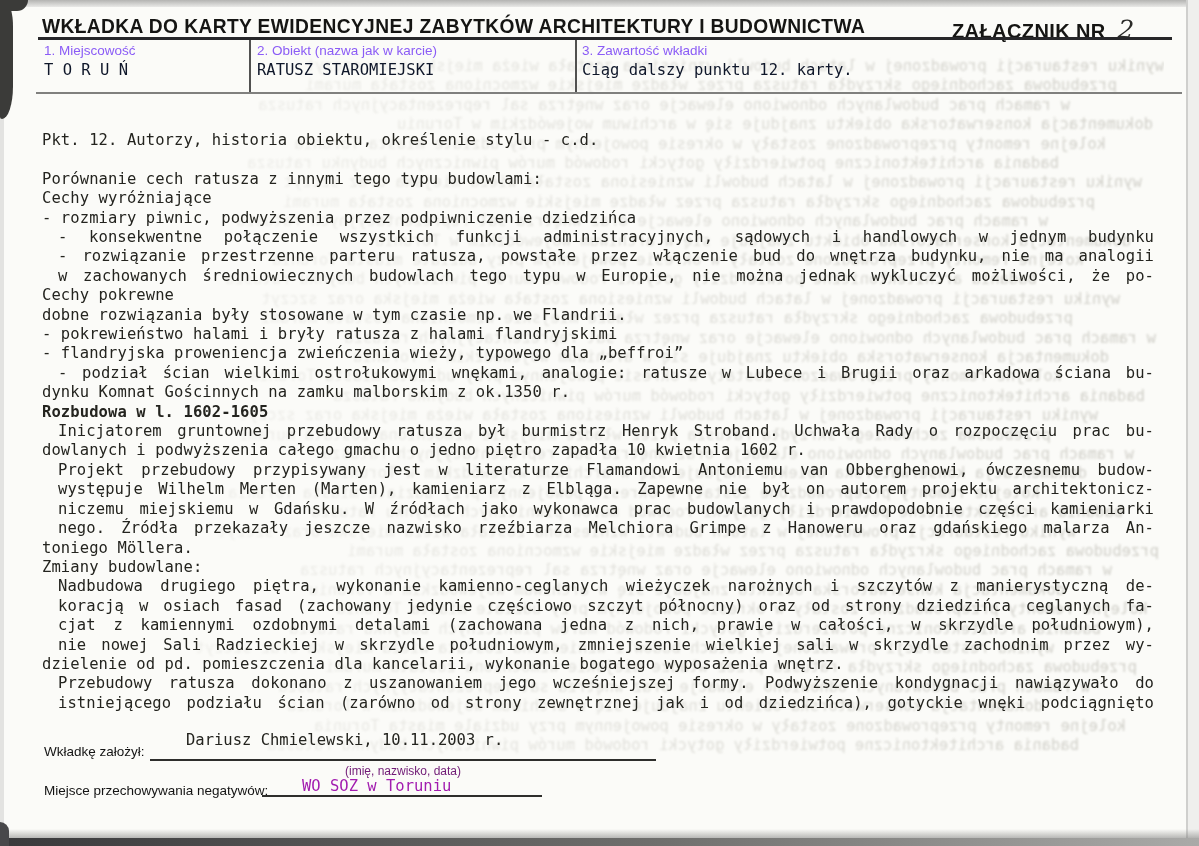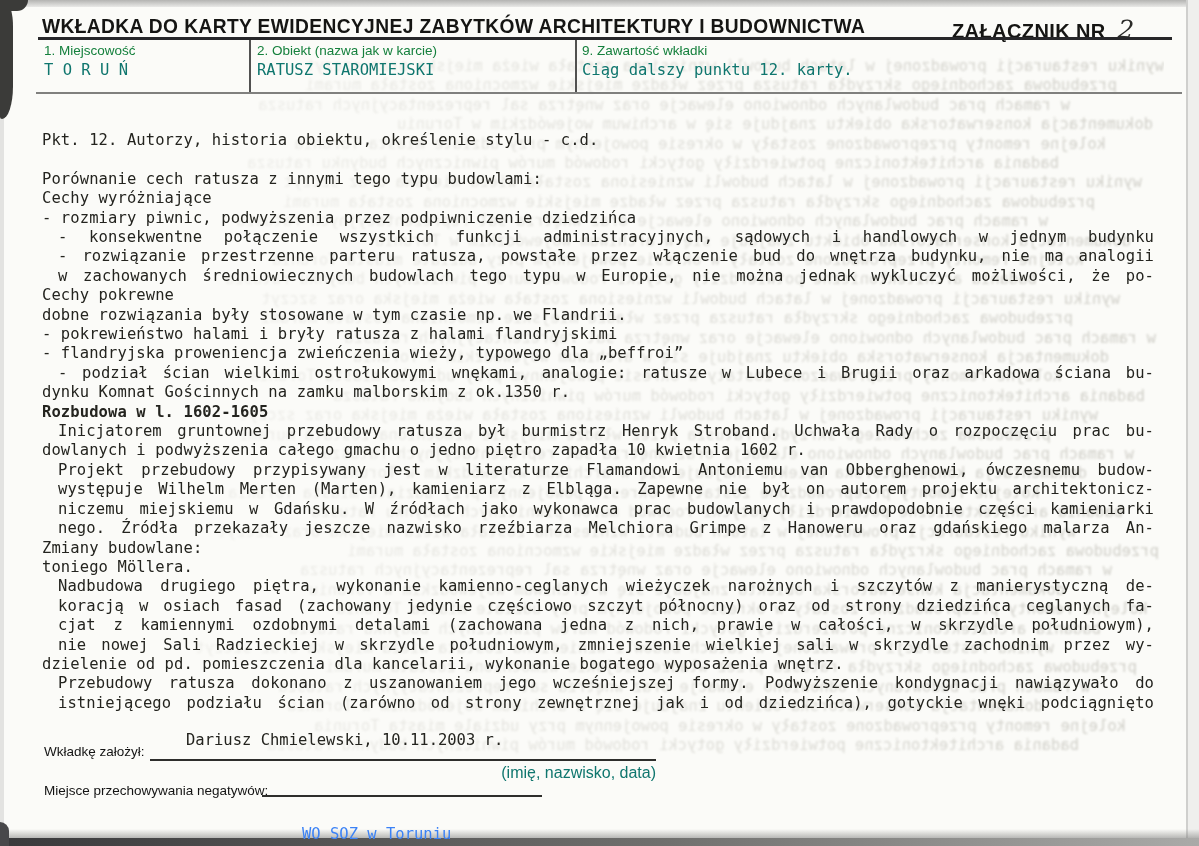--- a/index.html
+++ b/index.html
@@ -31,37 +31,37 @@
   .doc-title{left:42px;top:15px;font-size:20px;font-weight:bold;color:#151513;
     letter-spacing:.4px;transform:scaleX(.96);transform-origin:left;white-space:nowrap;}
   .annex{left:952px;top:15px;font-size:20px;font-weight:bold;color:#151513;letter-spacing:.4px;white-space:nowrap;}
   .annex-num{display:inline-block;font-family:"DejaVu Serif",serif;font-style:italic;font-weight:400;
     font-size:25px;margin-left:12px;transform:rotate(4deg);color:#2b2b29;}
   .rule-title{left:38px;top:37px;width:1134px;height:3px;background:#27272a;}
   
   .tline-bottom{left:36px;top:92px;width:1146px;height:2px;background:#80807e;}
   .tv{top:40px;width:2px;height:52px;background:#515150;}
   .tv1{left:249px;} .tv2{left:575px;}
-  .cell-label{top:43px;font-size:13.5px;color:#15803d;}
-  .cell-value{top:61px;font-family:"DejaVu Sans Mono",monospace;font-size:15.5px;color:#0f766e;white-space:pre;}
+  .cell-label{top:43px;font-size:13.5px;color:#8b5cf6;}
+  .cell-value{top:61px;font-family:"DejaVu Sans Mono",monospace;font-size:15.5px;color:#0f172a;white-space:pre;}
   .c1{left:44px;} .c2{left:257px;} .c3{left:582px;}
   
   .body-block{left:42px;top:131px;width:1112px;}
   .bline{min-height:19.4px;line-height:19.4px;font-family:"DejaVu Sans Mono",monospace;
     font-size:15.5px;color:#24241f;white-space:pre;letter-spacing:.1px;}
   .bline.just{white-space:normal;text-align:justify;text-align-last:justify;margin-left:16px;}
   .ul{text-underline-offset:4px;text-decoration-thickness:1.5px;}
   .bld{font-weight:bold;}
   
   .f-name{left:186px;top:731px;font-family:"DejaVu Sans Mono",monospace;font-size:15.5px;color:#24241f;white-space:pre;}
   .f-label1{left:44px;top:744px;font-size:13.5px;color:#141414;}
   .f-line1{left:150px;top:759px;width:506px;height:2px;background:#2e2e2c;}
-  .f-hint{left:150px;top:764px;width:506px;text-align:right;font-size:16px;color:#0f766e;}
+  .f-hint{left:150px;top:764px;width:506px;text-align:center;font-size:12px;color:#701a75;}
   .f-label2{left:44px;top:783px;font-size:13.5px;color:#141414;}
-  .f-value2{left:302px;top:777px;font-family:"DejaVu Sans Mono",monospace;font-size:15.5px;color:#3b82f6;white-space:pre;margin-top:48px;}
+  .f-value2{left:302px;top:777px;font-family:"DejaVu Sans Mono",monospace;font-size:15.5px;color:#a21caf;white-space:pre;}
   .f-line2{left:262px;top:795px;width:280px;height:1.5px;background:#2e2e2c;}
 </style>
 </head>
 <body>
 
 <div class="scan">
 
   <div class="abs bleed" id="bleed-layer">
       <div class="g" style="top: 57px; left: 0px;">wyniku restauracji prowadzonej w latach budowli wzniesiona została wieża miejska oraz szczyt</div>
       <div class="g" style="top: 76.4px; left: 47px;">przebudowa zachodniego skrzydła ratusza przez władze miejskie wzmocniona została murami</div>
@@ -114,21 +114,21 @@
   <div class="abs annex">
     <span>ZAŁĄCZNIK NR</span><span class="annex-num">2</span>
   </div>
   <div class="abs rule-title"></div>
 
   <div class="abs tline-bottom"></div>
   <div class="abs tv tv1"></div>
   <div class="abs tv tv2"></div>
   <div class="abs cell-label c1">1. Miejscowość</div>
   <div class="abs cell-label c2">2. Obiekt (nazwa jak w karcie)</div>
-  <div class="abs cell-label c3">9. Zawartość wkładki</div>
+  <div class="abs cell-label c3">3. Zawartość wkładki</div>
   <div class="abs cell-value c1">T O R U Ń</div>
   <div class="abs cell-value c2">RATUSZ STAROMIEJSKI</div>
   <div class="abs cell-value c3">Ciąg dalszy punktu 12. karty.</div>
 
   <div class="abs body-block" id="body-block">
       <div class="bline"><span>Pkt. 12. Autorzy, historia obiektu, określenie stylu - c.d.</span></div>
       <div class="bline"><span></span></div>
       <div class="bline"><span class="ul">Porównanie cech ratusza z innymi tego typu budowlami:</span></div>
       <div class="bline"><span>Cechy wyróżniające</span></div>
       <div class="bline"><span>- rozmiary piwnic, podwyższenia przez podpiwniczenie dziedzińca</span></div>
@@ -141,22 +141,22 @@
       <div class="bline"><span>- flandryjska proweniencja zwieńczenia wieży, typowego dla „beffroi”</span></div>
       <div class="bline just"><span>- podział ścian wielkimi ostrołukowymi wnękami, analogie: ratusze w Lubece i Brugii oraz arkadowa ściana bu-</span></div>
       <div class="bline"><span>dynku Komnat Gościnnych na zamku malborskim z ok.1350 r.</span></div>
       <div class="bline"><span class="bld">Rozbudowa w l. 1602-1605</span></div>
       <div class="bline just"><span>Inicjatorem gruntownej przebudowy ratusza był burmistrz Henryk Stroband. Uchwała Rady o rozpoczęciu prac bu-</span></div>
       <div class="bline"><span>dowlanych i podwyższenia całego gmachu o jedno piętro zapadła 10 kwietnia 1602 r.</span></div>
       <div class="bline just"><span>Projekt przebudowy przypisywany jest w literaturze Flamandowi Antoniemu van Obberghenowi, ówczesnemu budow-</span></div>
       <div class="bline just"><span>występuje Wilhelm Merten (Marten), kamieniarz z Elbląga. Zapewne nie był on autorem projektu architektonicz-</span></div>
       <div class="bline just"><span>niczemu miejskiemu w Gdańsku. W źródłach jako wykonawca prac budowlanych i prawdopodobnie części kamieniarki</span></div>
       <div class="bline just"><span>nego. Źródła przekazały jeszcze nazwisko rzeźbiarza Melchiora Grimpe z Hanoweru oraz  gdańskiego malarza An-</span></div>
+      <div class="bline"><span>toniego Möllera.</span></div>
       <div class="bline"><span class="ul">Zmiany budowlane:</span></div>
-      <div class="bline"><span>toniego Möllera.</span></div>
       <div class="bline just"><span>Nadbudowa drugiego piętra, wykonanie kamienno-ceglanych wieżyczek narożnych i szczytów z manierystyczną de-</span></div>
       <div class="bline just"><span>koracją w osiach fasad (zachowany jedynie częściowo szczyt północny) oraz od strony dziedzińca ceglanych fa-</span></div>
       <div class="bline just"><span>cjat z kamiennymi ozdobnymi detalami (zachowana jedna z nich, prawie w całości, w skrzydle południowym),</span></div>
       <div class="bline just"><span>nie nowej Sali Radzieckiej w skrzydle południowym, zmniejszenie wielkiej sali w skrzydle zachodnim przez wy-</span></div>
       <div class="bline"><span>dzielenie od pd. pomieszczenia dla kancelarii, wykonanie bogatego wyposażenia wnętrz.</span></div>
       <div class="bline just"><span>Przebudowy ratusza dokonano z uszanowaniem jego wcześniejszej formy. Podwyższenie kondygnacji nawiązywało do</span></div>
       <div class="bline just"><span>istniejącego podziału ścian (zarówno od strony zewnętrznej jak i od dziedzińca), gotyckie wnęki podciągnięto</span></div>
     </div>
 
   <div class="abs f-name">Dariusz Chmielewski, 10.11.2003 r.</div>

